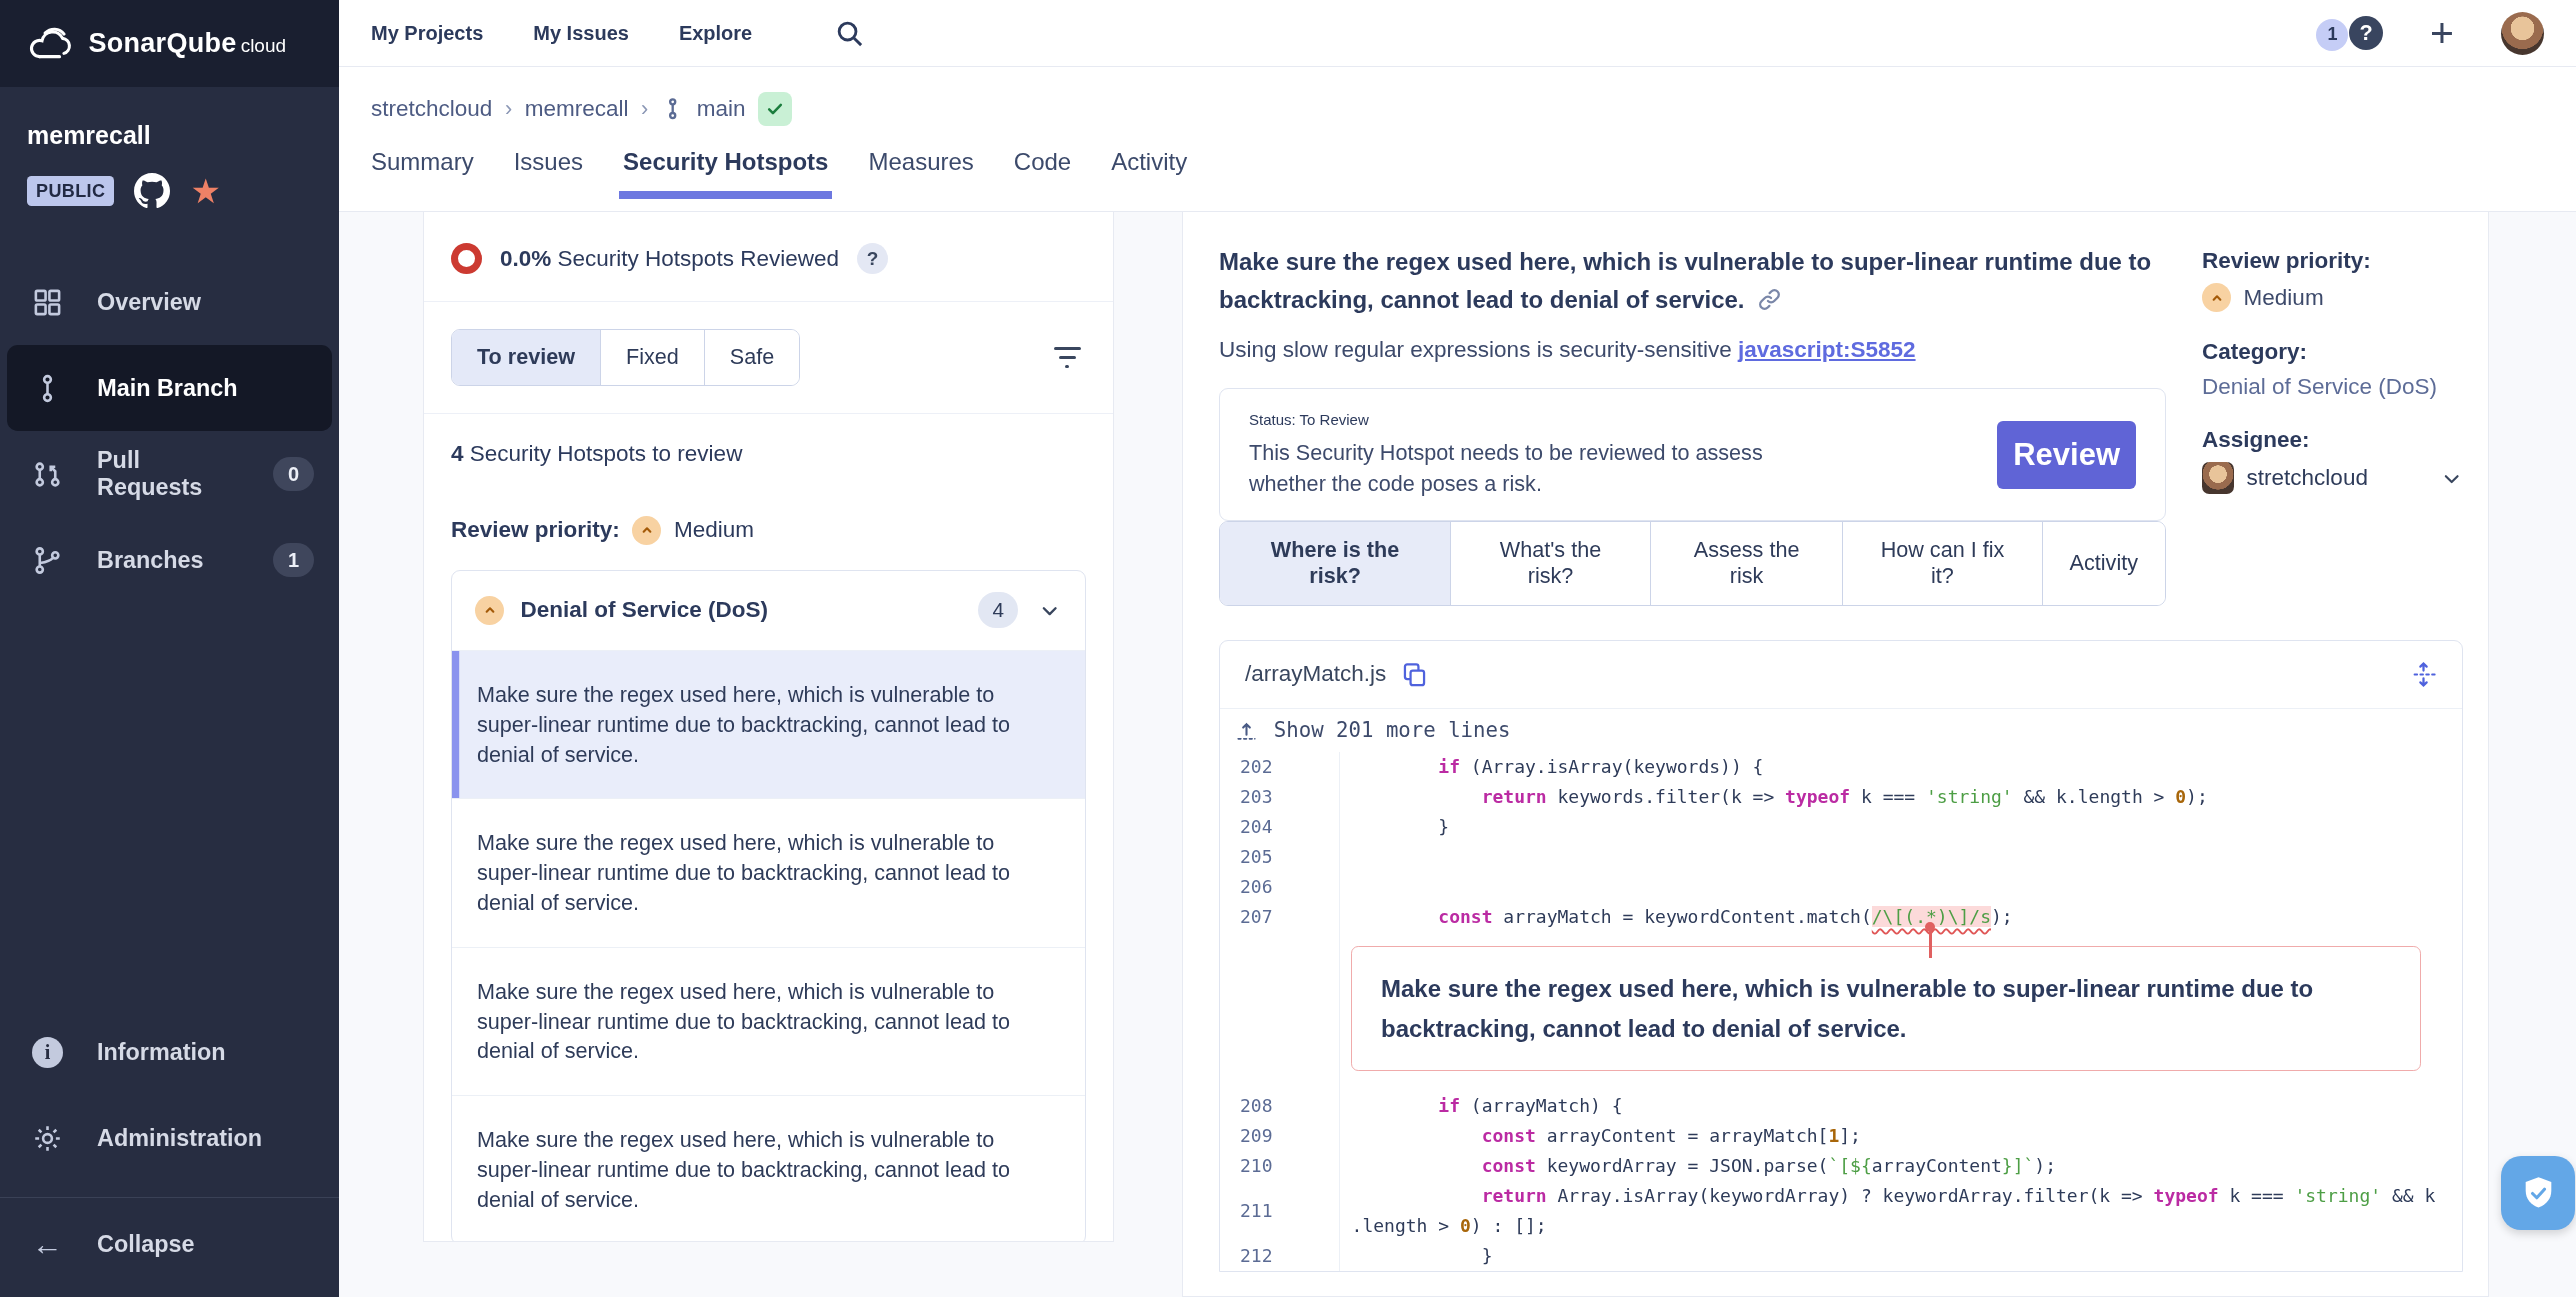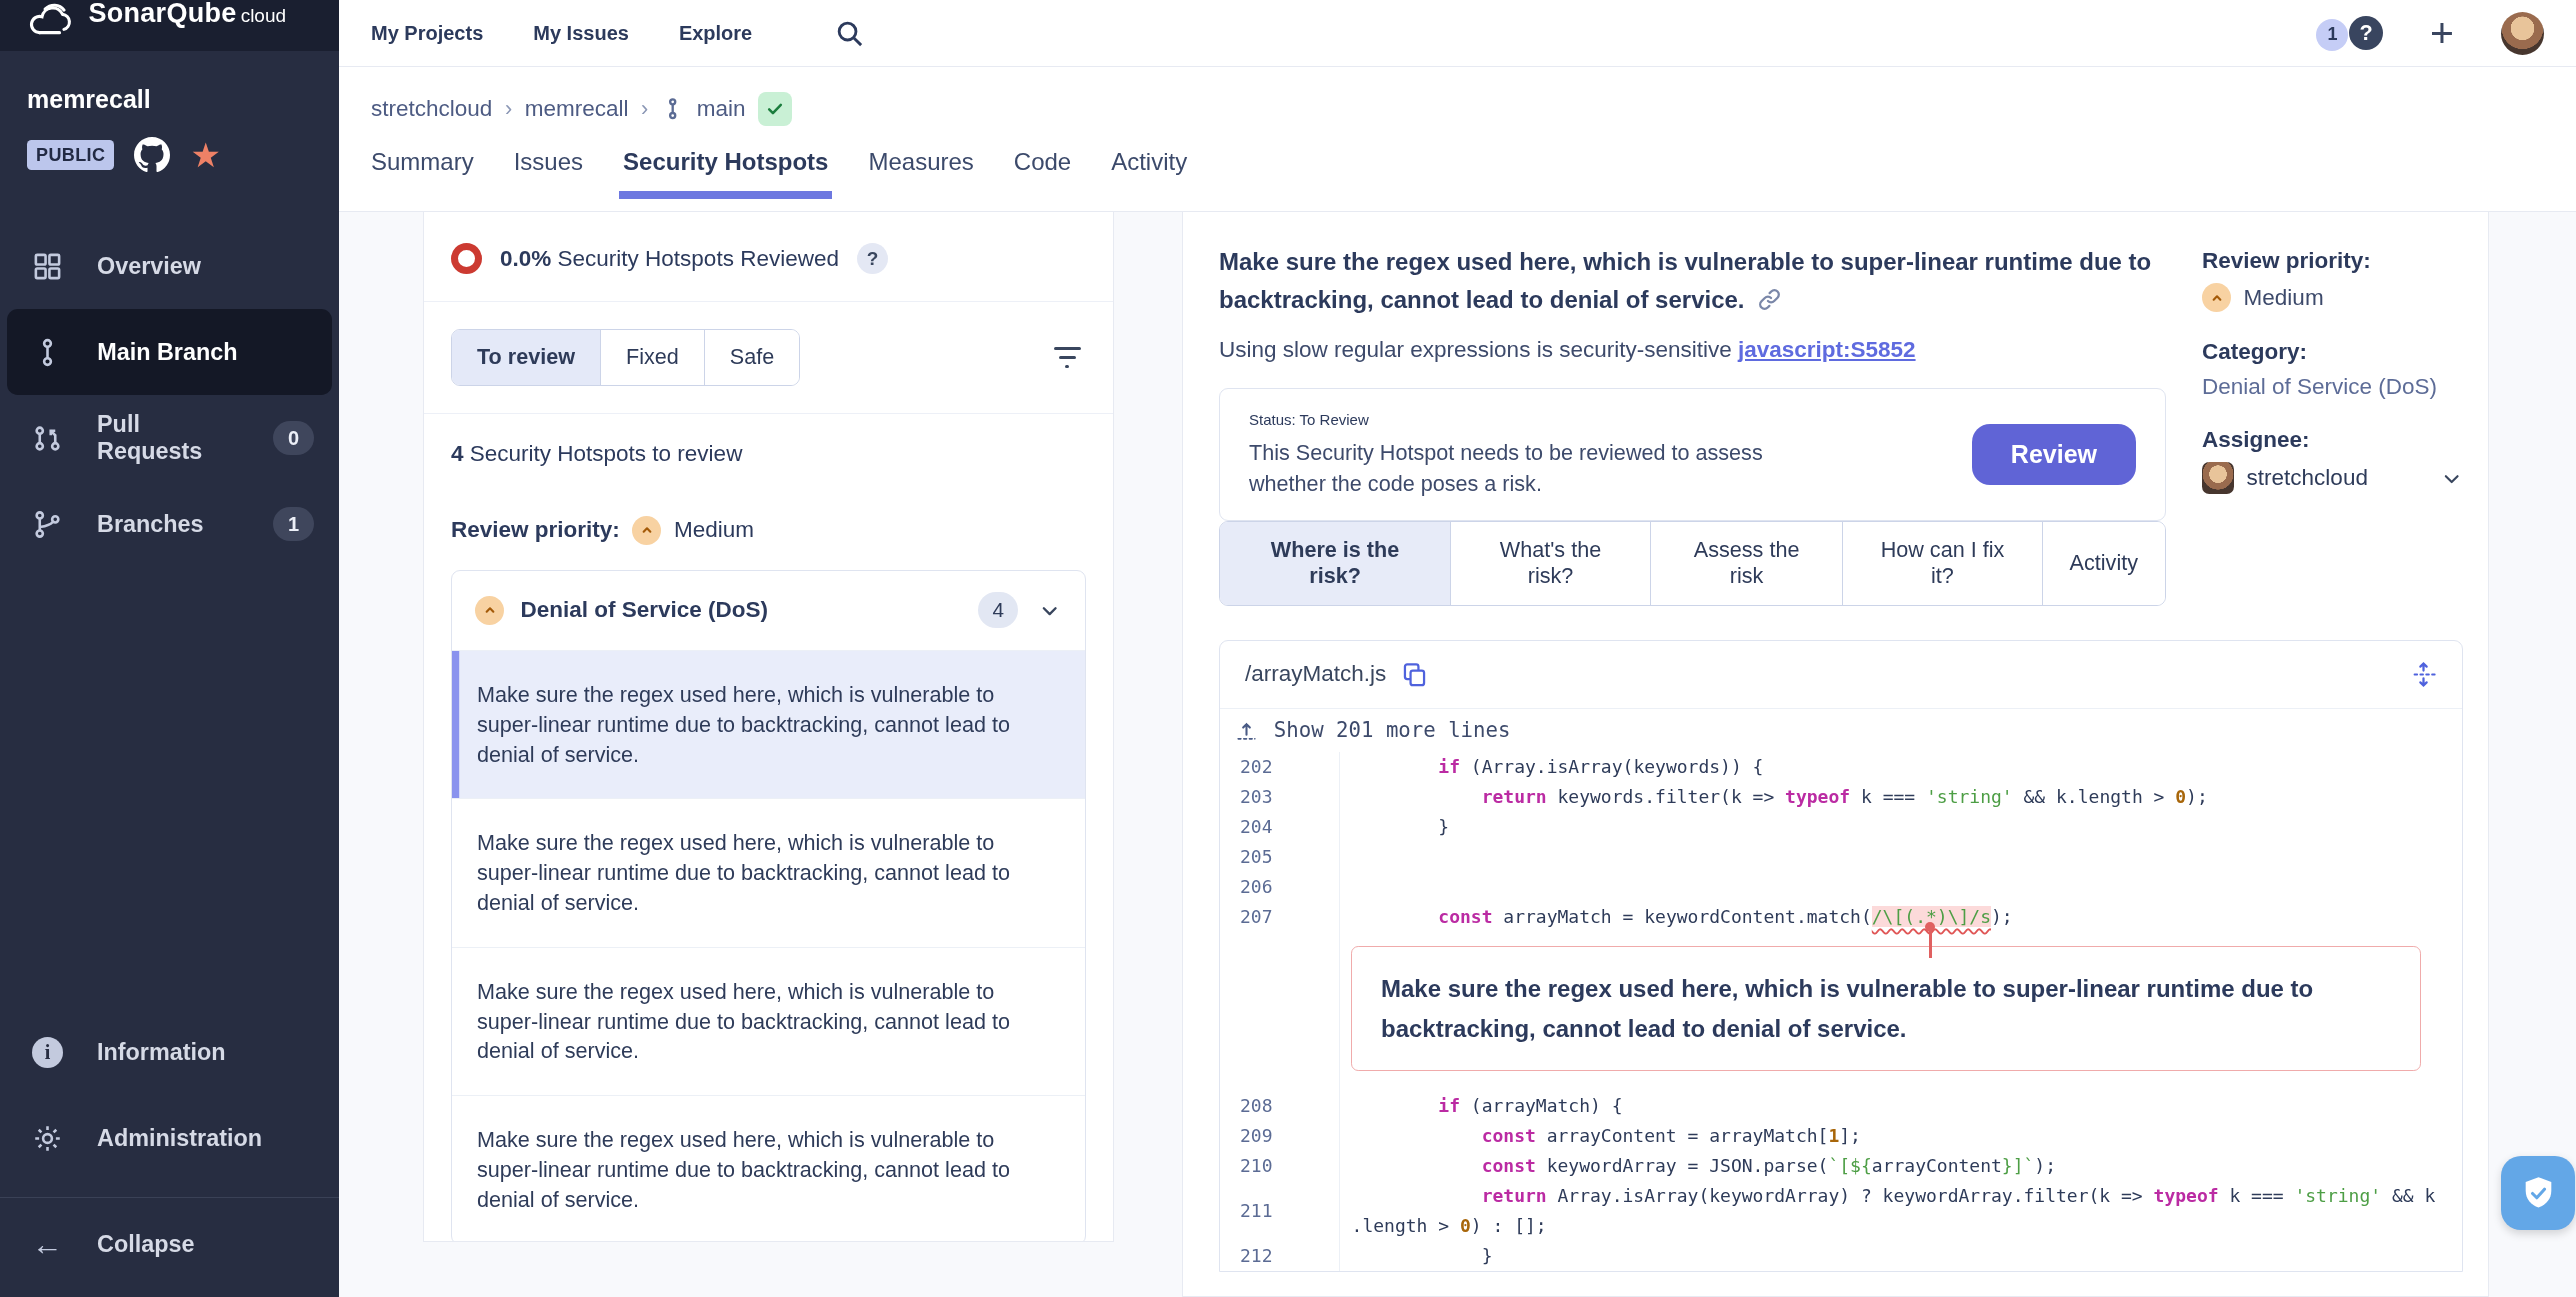--- a/index.html
+++ b/index.html
@@ -23,21 +23,21 @@
     --hl-pink:#fcdada;
     --msg-border:#f0abab;
   }
   *{margin:0;padding:0;box-sizing:border-box}
   html,body{width:2576px;height:1297px;overflow:hidden}
   body{font-family:"Liberation Sans",sans-serif;background:var(--page-bg);position:relative;color:var(--body)}
   svg{display:block}
 
   
   .sidebar{position:absolute;left:0;top:0;width:339px;height:1297px;background:var(--sb-bg);display:flex;flex-direction:column;z-index:5}
-  .sb-logo{height:51px;background:var(--sb-top);display:flex;align-items:flex-start;padding-left:27px;gap:14.4px;flex:none}
+  .sb-logo{height:87px;background:var(--sb-top);display:flex;align-items:center;padding-left:27px;gap:14.4px;flex:none}
   .sb-logo .mark{color:#fff}
   .logo-text .l1{color:#fff;font-size:27px;font-weight:600;letter-spacing:0.3px;line-height:27px}
   .logo-text .l2{color:#fff;font-size:19px;line-height:20px}
   .sb-project{padding:34px 27px 0}
   .sb-project .pname{color:#fff;font-size:25px;font-weight:700}
   .sb-badges{display:flex;align-items:center;gap:20px;margin-top:23.4px}
   .pub-badge{background:#bcc6ec;color:#222a44;font-size:18px;font-weight:700;padding:4.5px 9px;border-radius:4.5px;letter-spacing:0.4px}
   .gh-icon{width:36px;height:36px;color:#fff}
   .star-icon{color:#ee8166;font-size:34px;line-height:31px}
   .sb-nav{margin-top:50px;display:flex;flex-direction:column}
@@ -110,21 +110,21 @@
   .right-panel{position:absolute;left:1182px;top:212px;width:1307px;height:1085px;background:#fff;border:0.9px solid var(--panel-border);border-top:none;padding:31px 25px 0 36px;overflow:hidden}
   .top-section{display:flex}
   .main-col{flex:1;margin-right:36px}
   .detail-title{font-size:24px;font-weight:700;color:var(--navy);line-height:38px;max-width:1007px}
   .link-ic{display:inline-block;vertical-align:-3.6px;margin-left:12.6px;width:25px;height:25px;color:#7a87a8;cursor:pointer}
   .rule-line{margin-top:18px;font-size:22.5px;color:var(--body)}
   .rule-link{color:var(--link);font-weight:700;text-decoration:underline;cursor:pointer}
   .status-box{margin-top:25px;border:0.9px solid #dfe4f0;border-radius:9px;padding:21.6px 29px;display:flex;align-items:center}
   .status-title{font-size:15px;font-weight:400;color:var(--navy)}
   .status-desc{margin-top:9px;font-size:21.6px;line-height:31px;color:var(--body);max-width:575px}
-  .review-btn{margin-left:auto;background:var(--indigo);color:#fff;font-size:25px;font-weight:700;border:none;border-radius:18px;padding:16px 39px;cursor:pointer;font-family:inherit}
+  .review-btn{margin-left:auto;background:var(--indigo);color:#fff;font-size:31px;font-weight:700;border:none;border-radius:6px;padding:16px 16px;cursor:pointer;font-family:inherit}
   .risk-tabs{display:inline-flex;border:0.9px solid #ccd4e8;border-radius:9px;overflow:hidden}
   .risk-tab{font-size:21.6px;color:#2e3b59;background:#fff;padding:15.3px 27px;border:none;border-left:0.9px solid #ccd4e8;cursor:pointer;font-family:inherit}
   .risk-tab:first-child{border-left:none}
   .risk-tab.active{background:#e7ebf8;font-weight:700}
   .meta-col{width:261px;flex:none;padding-top:5.4px;font-size:22.5px}
   .meta-lbl{font-weight:700;color:var(--navy);margin-bottom:9px}
   .meta-val{display:flex;align-items:center;gap:12.6px;color:#3d4a6b;margin-bottom:27px}
   .meta-val.cat{color:#5d6c97}
   .assignee-row{display:flex;align-items:center;gap:12.6px;margin-bottom:0;color:#2e3b59}
   .mini-avatar{width:32px;height:32px;border-radius:7.2px;background:radial-gradient(circle at 50% 38%,#e8c49a 0 34%,#9a6b4e 35% 60%,#47362e 61% 100%);flex:none}

